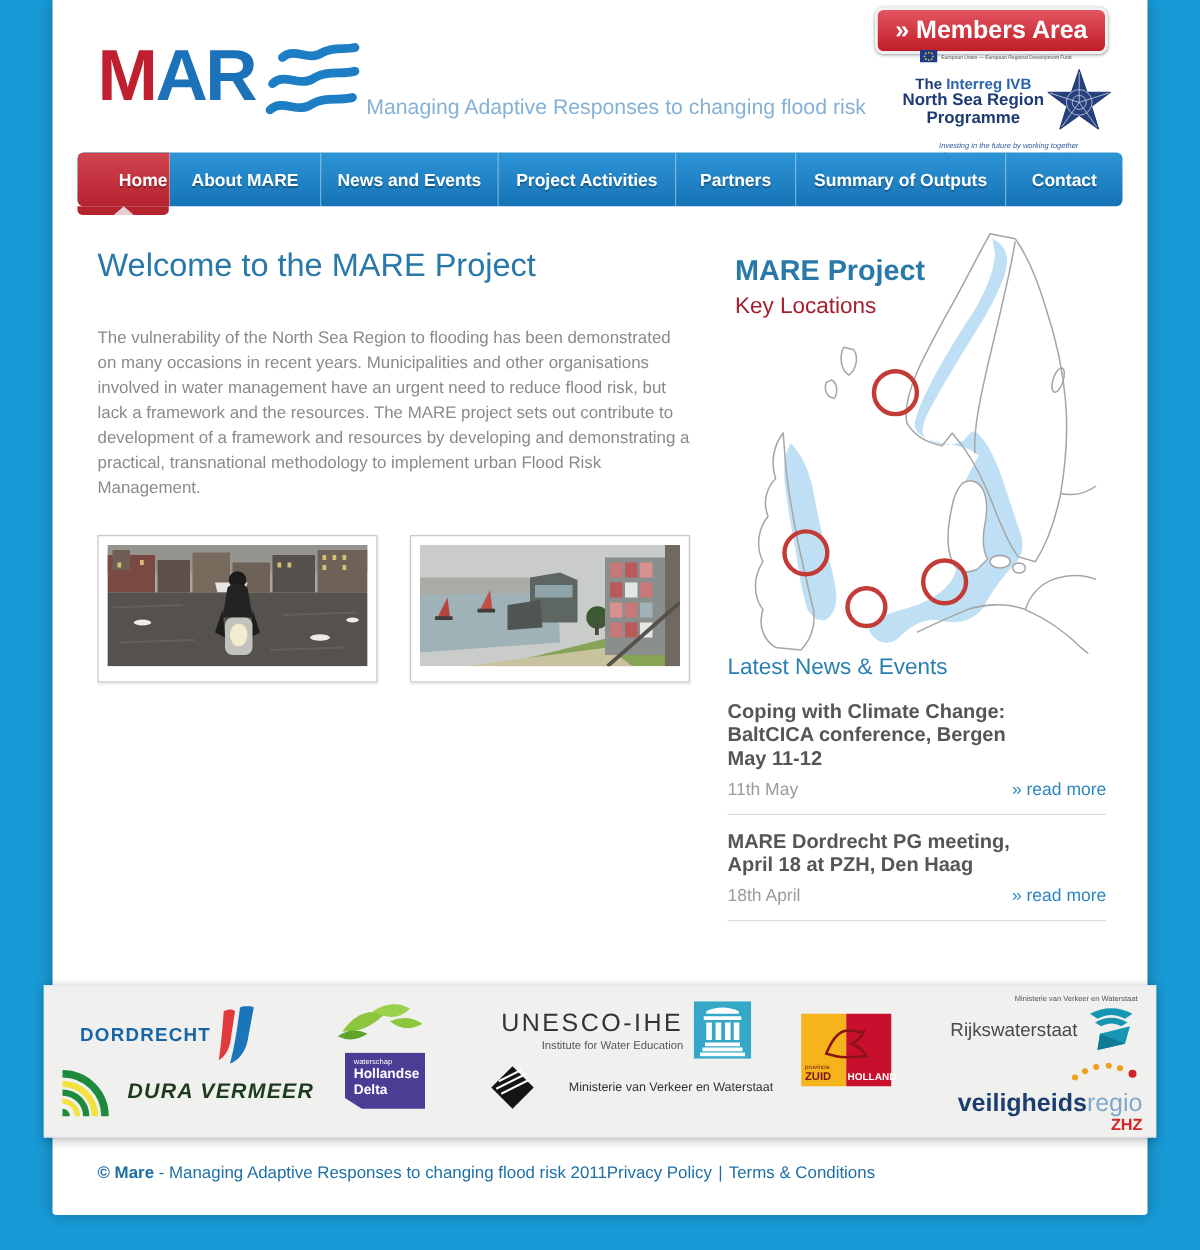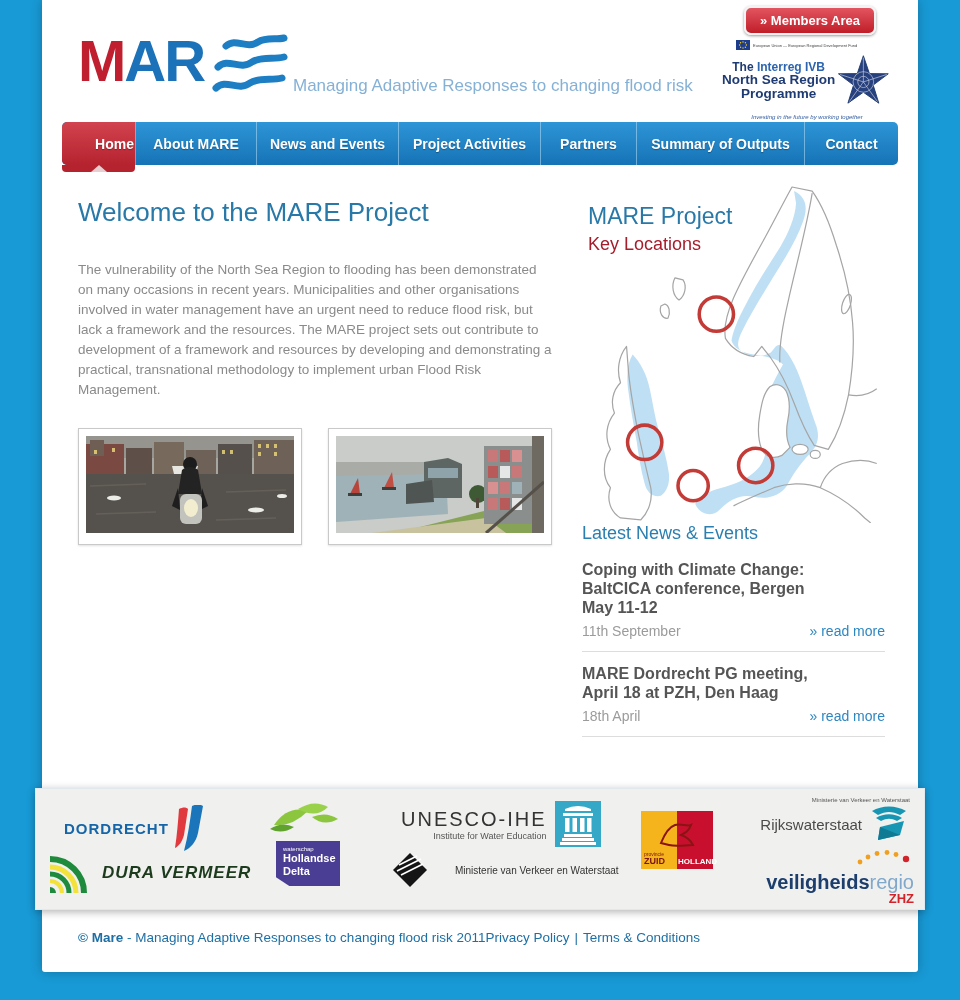--- a/index.html
+++ b/index.html
@@ -9,22 +9,22 @@
           box-shadow:0 0 12px rgba(0,0,0,0.25); border-radius:0 0 3px 3px; }
 
   
   .header { position:relative; height:122px; }
   .mare-logo { position:absolute; left:36px; top:32px; display:flex; align-items:flex-start; }
   .mare-logo .word { font-size:58px; font-weight:bold; letter-spacing:-2px; line-height:58px; }
   .mare-logo .m  { color:#C01F2F; }
   .mare-logo .ar { color:#1C72B8; }
   .mare-waves { margin-left:6px; margin-top:2px; }
   .tagline { position:absolute; left:251px; top:76px; font-size:17px; color:#85B1D6; }
-  .members-btn { position:absolute; right:42px; top:6px; background:linear-gradient(#E25560,#C01E28);
-                 border:2px solid #F3F3F3; border-radius:7px; color:#fff; font-weight:bold; font-size:13px;
+  .members-btn { position:absolute; right:32px; top:6px; background:linear-gradient(#E25560,#C01E28);
+                 border:2px solid #F3F3F3; border-radius:7px; color:#fff; font-weight:bold; font-size:20px;
                  padding:5px 14px; box-shadow:0 1px 3px rgba(0,0,0,0.4); cursor:pointer; }
   .interreg { position:absolute; right:26px; top:40px; width:170px; font-size:0; }
   .interreg .eu-row { display:flex; align-items:center; margin-left:14px; margin-bottom:2px; }
   .interreg .eu-caption { font-size:4px; color:#444; margin-left:3px; }
   .interreg .main-row { display:flex; align-items:center; }
   .interreg .txt { text-align:center; color:#1F3B73; line-height:1.05; }
   .interreg .l1 { font-size:12px; font-weight:bold; white-space:nowrap; }
   .interreg .l1 .hl { color:#2C64AE;text-align:center; }
   .interreg .l2 { font-size:13.5px; font-weight:bold; white-space:nowrap; }
   .interreg .l3 { font-size:13.5px; font-weight:bold; }
@@ -49,21 +49,21 @@
   .content { display:flex; padding:20px 33px 0 36px; }
   .left-col { width:477px; }
   .welcome-title { color:#2878A8; font-size:26px; font-weight:normal; margin-top:12px; }
   .welcome-par { margin-top:32px; color:#8A8A8A; font-size:13.5px; line-height:20px; }
   .photos { display:flex; gap:26px; margin-top:28px; }
   .photo-frame { background:#fff; border:1px solid #C9C9C9; padding:7px; box-shadow:0 1px 2px rgba(0,0,0,0.12); }
 
   .right-col { margin-left:auto; width:303px; }
   .map-block { position:relative; height:338px; }
   .map-head { position:absolute; left:6px; top:18px; z-index:2; }
-  .map-title { color:#2878A8; font-size:23px; font-weight:normal; }
+  .map-title { color:#2878A8; font-size:23px; font-weight:bold; }
   .map-sub { color:#A61D2C; font-size:18px; margin-top:4px; }
   .news-block { }
   .news-heading { color:#2A7FB0; font-size:18px; font-weight:normal; margin-bottom:16px; }
   .news-item { border-bottom:1px solid #DDDDDD; padding-bottom:12px; margin-bottom:12px; }
   .news-title { color:#555555; font-size:16px; font-weight:bold; line-height:19px; max-width:235px; }
   .news-meta { display:flex; justify-content:space-between; align-items:baseline; margin-top:6px; }
   .news-date { color:#9B9B9B; font-size:14px; }
   .read-more { color:#2E86C1; font-size:14px; text-decoration:none; cursor:pointer; }
 
   
@@ -308,21 +308,21 @@
             <circle cx="110" cy="298" r="15" fill="none" stroke="#C33B36" stroke-width="3.5"></circle>
             <circle cx="172" cy="278" r="17" fill="none" stroke="#C33B36" stroke-width="3.5"></circle>
           </svg>
         </div>
 
         <div class="news-block">
           <h2 class="news-heading">Latest News &amp; Events</h2>
           <div class="news-item">
             <div class="news-title">Coping with Climate Change: BaltCICA conference, Bergen May 11-12</div>
             <div class="news-meta">
-              <span class="news-date">11th September</span>
+              <span class="news-date">11th May</span>
               <a class="read-more">» read more</a>
             </div>
           </div>
           <div class="news-item">
             <div class="news-title">MARE Dordrecht PG meeting, April 18 at PZH, Den Haag</div>
             <div class="news-meta">
               <span class="news-date">18th April</span>
               <a class="read-more">» read more</a>
             </div>
           </div>

